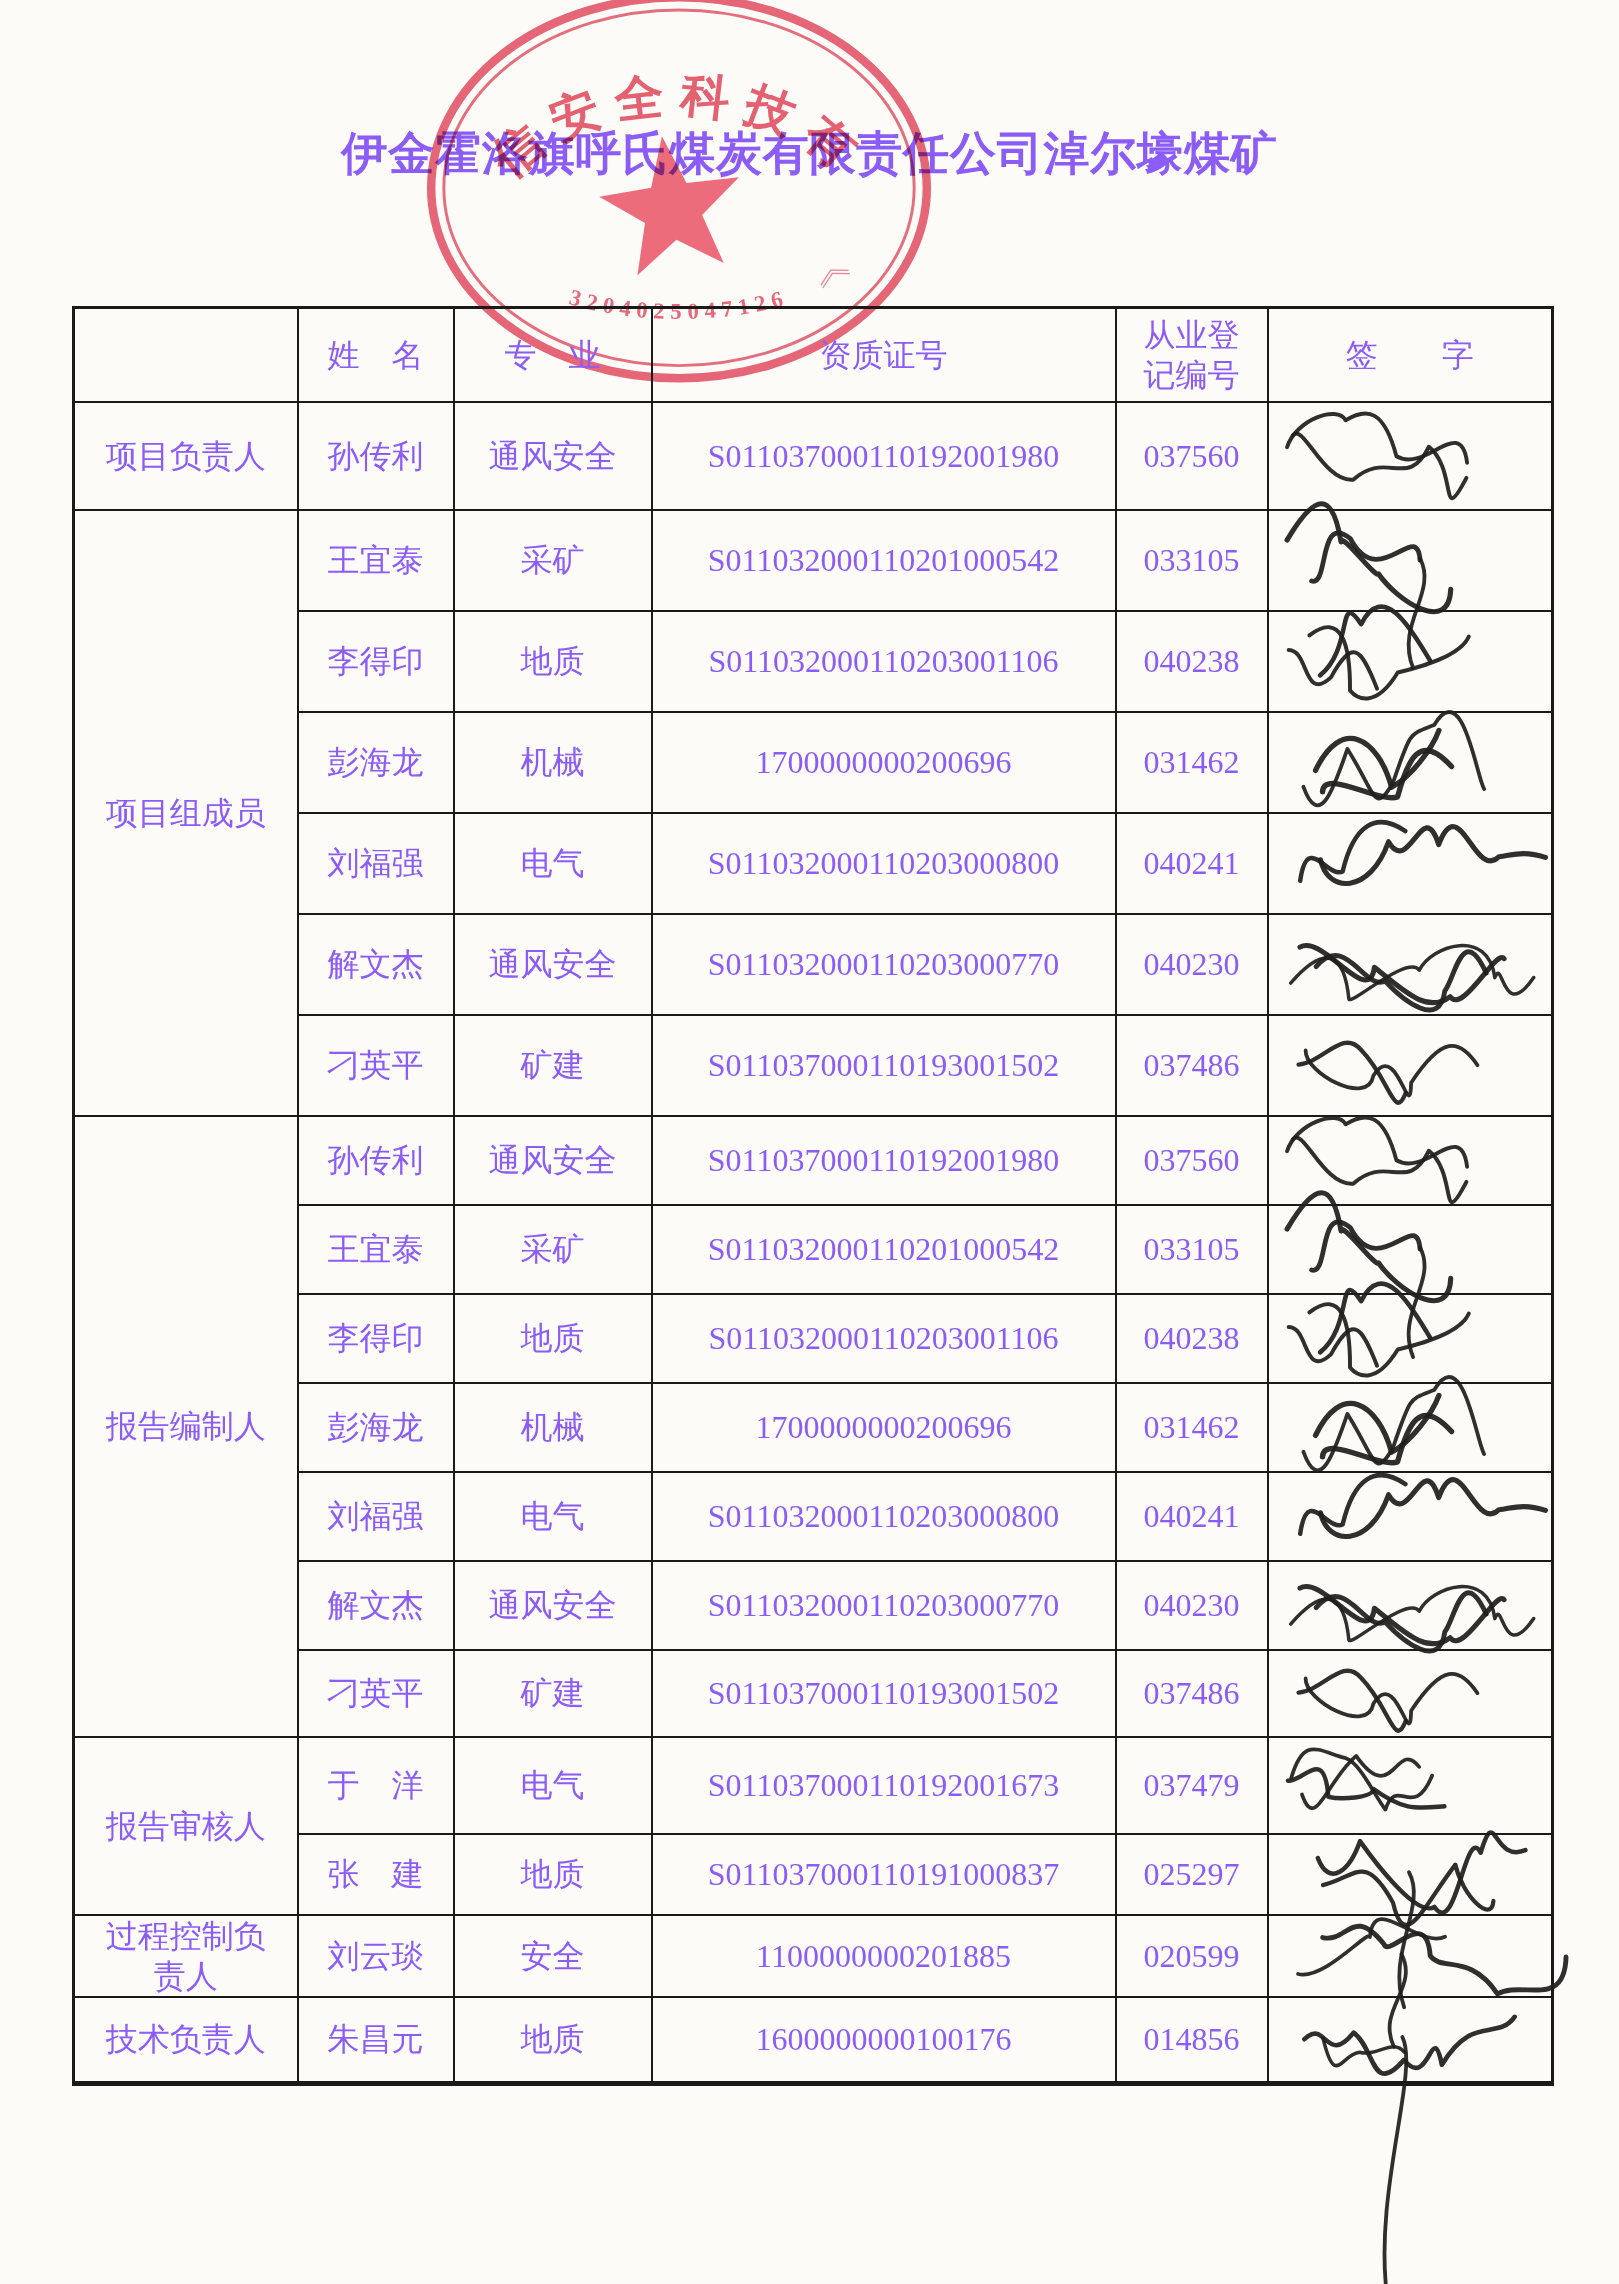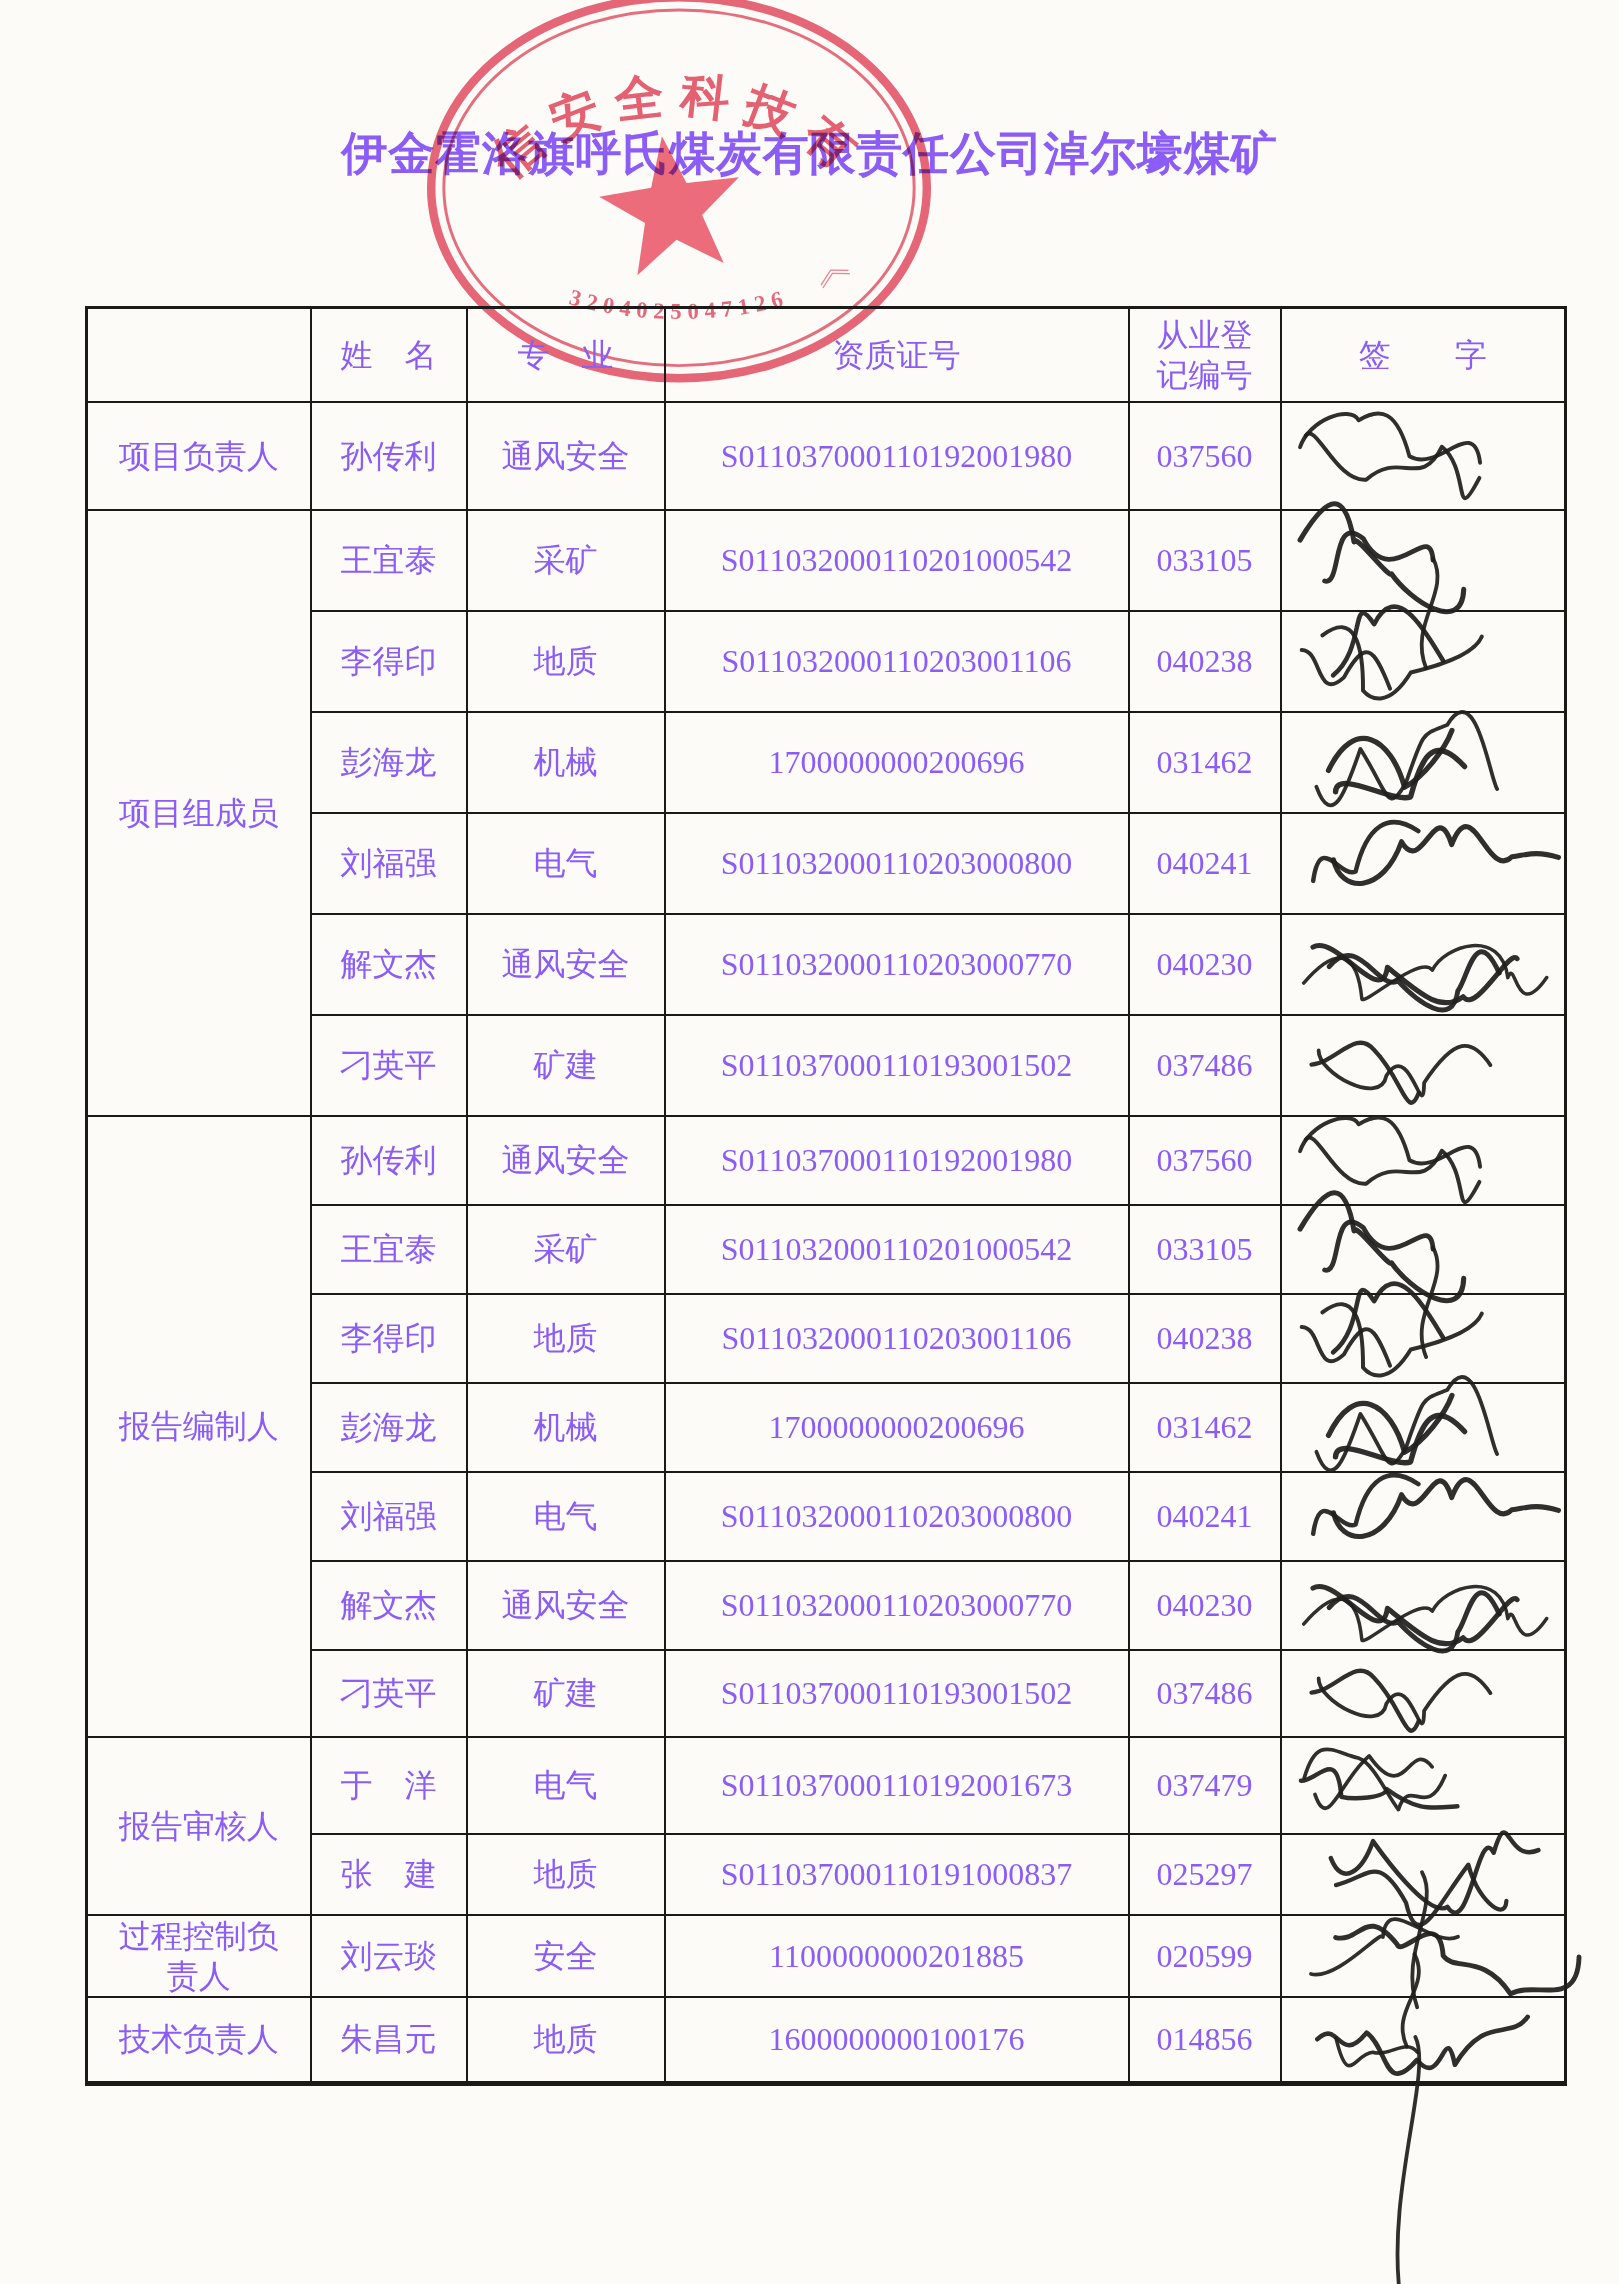--- a/index.html
+++ b/index.html
@@ -18,21 +18,21 @@
   }
   .page-subtitle{
     position:absolute;top:236px;left:0;width:1619px;
     text-align:center;font-size:46px;font-weight:700;letter-spacing:1.7px;
   }
   .stamp{
     position:absolute;left:384px;top:-8.4px;width:590px;height:405px;
     mix-blend-mode:multiply;opacity:.9;pointer-events:none;
   }
   table.personnel{
-    position:absolute;left:85px;top:306px;
+    position:absolute;left:72px;top:306px;
     border-collapse:collapse;table-layout:fixed;
     width:1479px;
   }
   table.personnel th,table.personnel td{
     border:2.1px solid #1b1a18;
     text-align:center;vertical-align:middle;
     padding:0 3.4px;
     font-size:32px;
     font-weight:400;
     white-space:pre-line;

